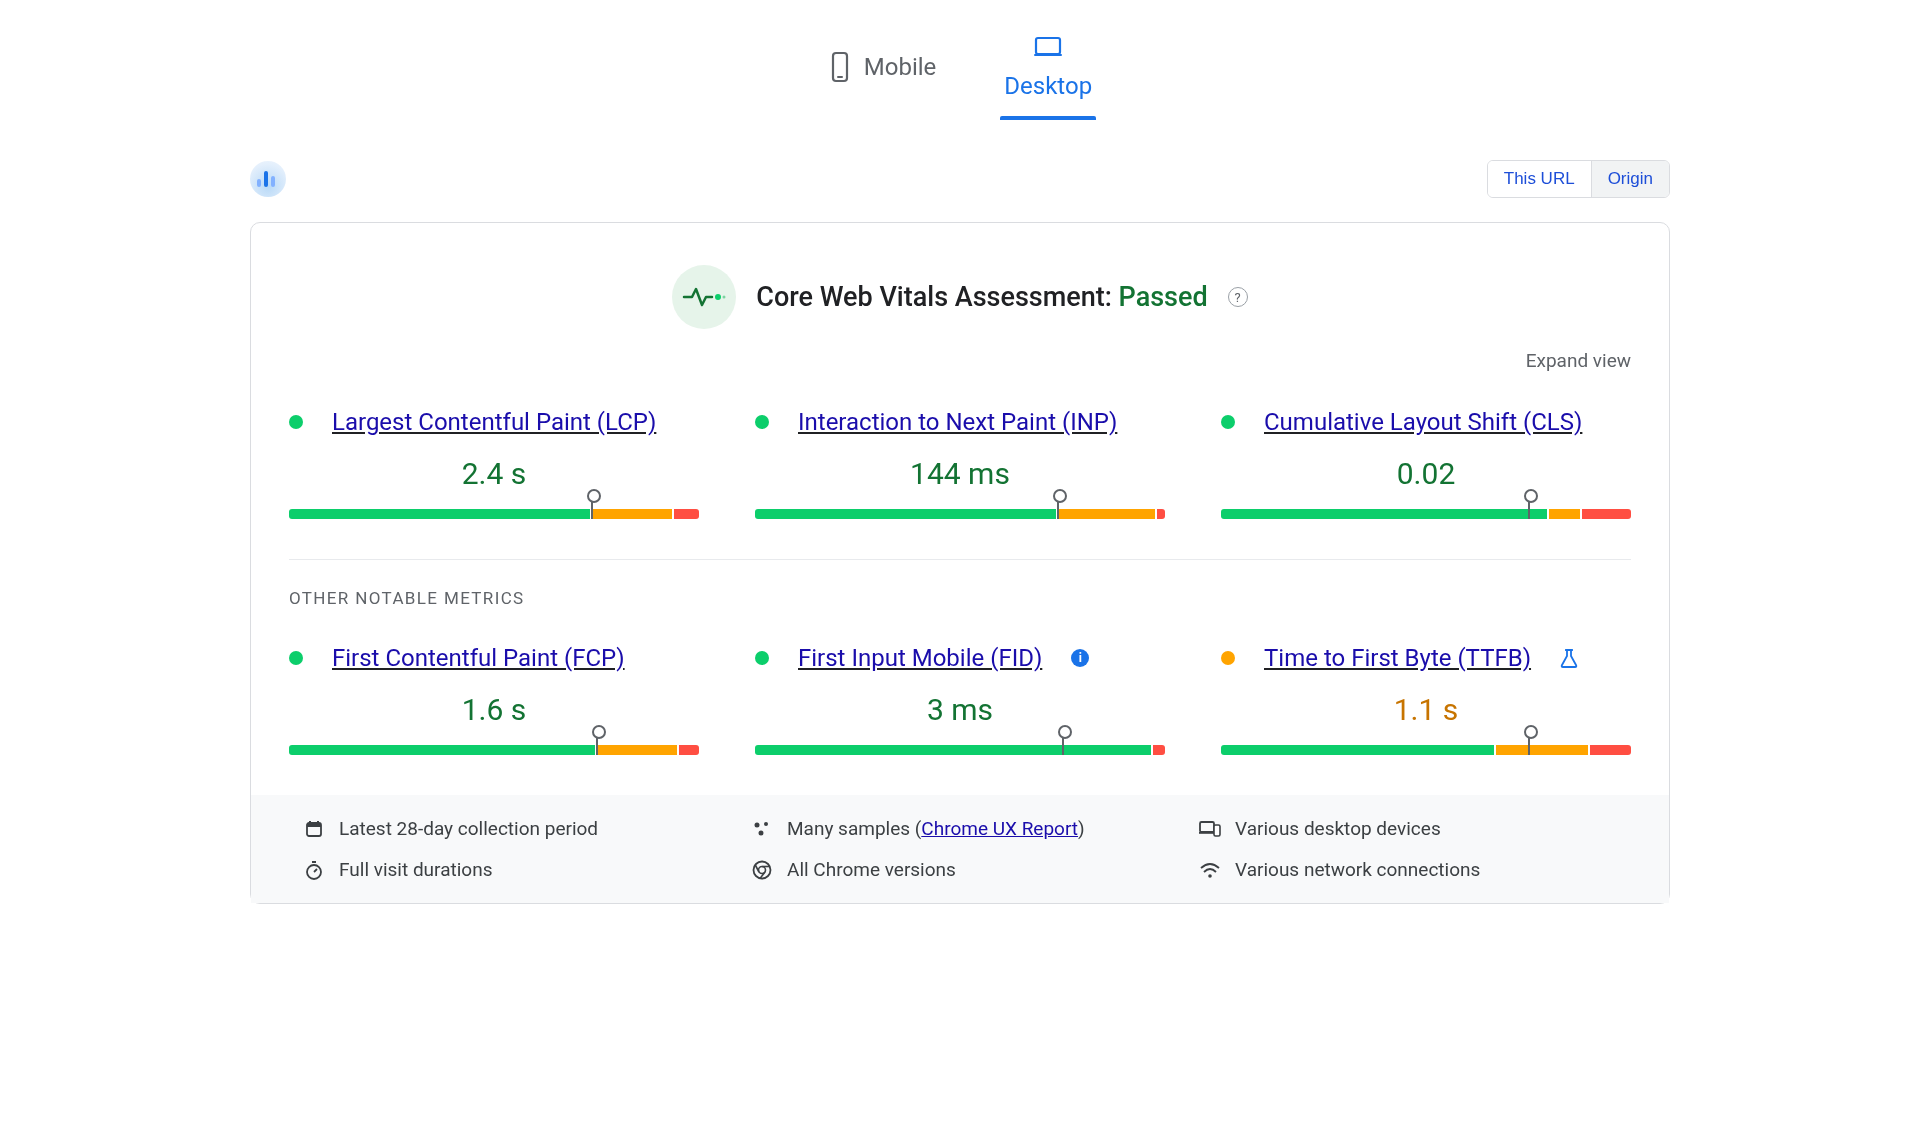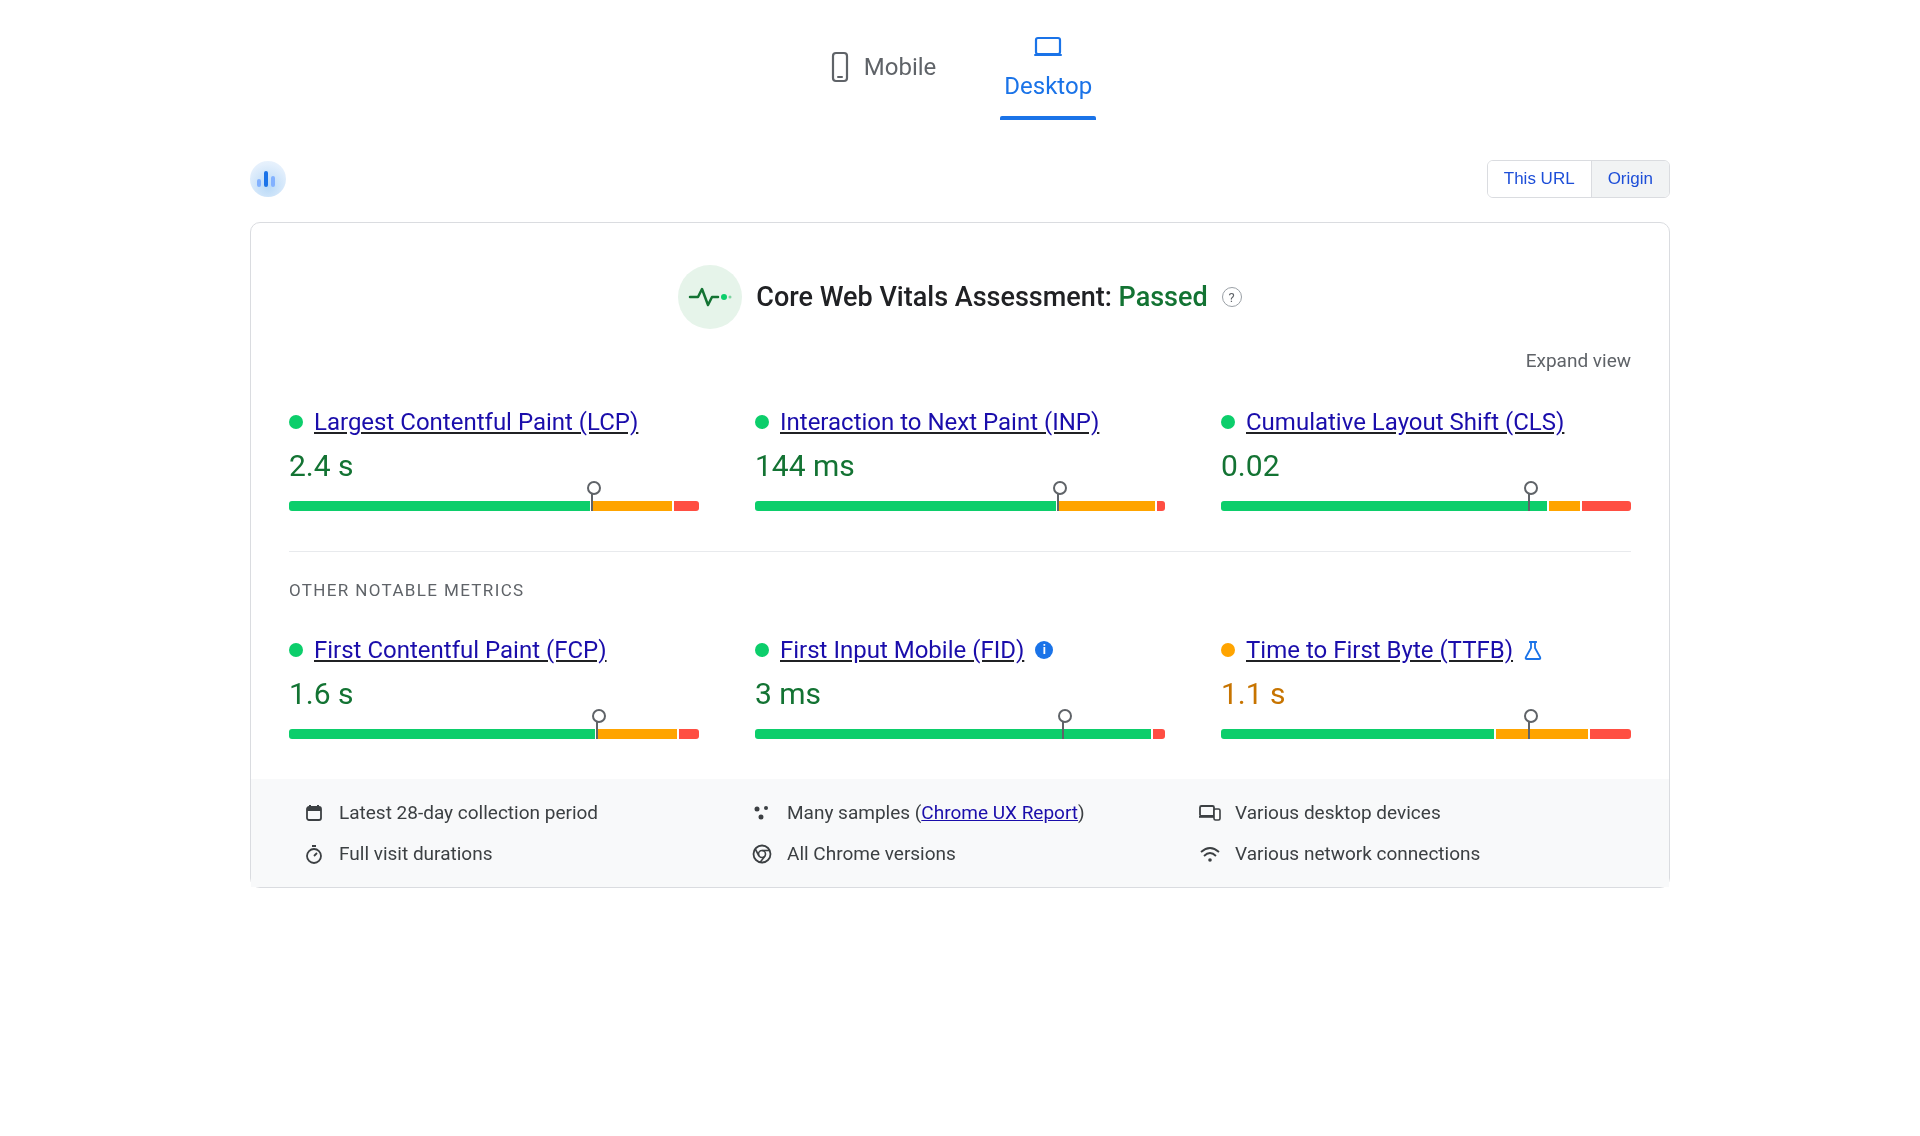--- a/index.html
+++ b/index.html
@@ -87,21 +87,21 @@
     
     .card {
       border: 1px solid #dadce0;
       border-radius: 10px;
       padding: 42px 38px 0 38px;
     }
     .assessment-row {
       display: flex;
       justify-content: center;
       align-items: center;
-      gap: 14px;
+      gap: 20px;
     }
     .pulse-badge {
       width: 64px; height: 64px; border-radius: 50%;
       background: #e6f4ea;
       display: inline-flex; align-items: center; justify-content: center;
     }
     .assessment-text { font-size: 27px; color: #202124; font-weight: 500; }
     .assessment-pass { color: #137333; }
     .qmark {
       width: 20px; height: 20px; border-radius: 50%;
@@ -113,31 +113,31 @@
 
     
     .metrics {
       display: grid;
       grid-template-columns: repeat(3, 1fr);
       column-gap: 56px;
       margin-top: 36px;
     }
     .metric { }
     .metric-title-row {
-      display: flex; align-items: center; gap: 11px;
+      display: flex; align-items: center; gap: 29px;
       font-size: 24px;
     }
     .dot { width: 14px; height: 14px; border-radius: 50%; flex-shrink: 0; }
     .dot.green { background: #0cce6b; }
     .dot.orange { background: #ffa400; }
     .metric-name { color: #1a0dab; text-decoration: underline; text-decoration-color: #202124; cursor: pointer; }
     .info-badge { width: 18px; height: 18px; border-radius: 50%; background: #1a73e8; color: #fff; display:inline-flex; align-items:center; justify-content:center; font-size:12px; font-weight:700;}
     .flask { color: #1a73e8; display:inline-flex; }
 
-    .metric-value { text-align: left; font-size: 30px; color: #137333; margin-top: 12px; }
+    .metric-value { text-align: center; font-size: 30px; color: #137333; margin-top: 20px; }
     .metric-value.orange { color: #c77400; }
 
     .bar-wrap { position: relative; height: 10px; margin-top: 18px; border-radius: 3px; overflow: visible; }
     .bar-seg { position: absolute; top: 0; bottom: 0; }
     .bar-seg.g { background: #0cce6b; border-radius: 3px 0 0 3px;}
     .bar-seg.o { background: #ffa400; }
     .bar-seg.r { background: #ff4e42; border-radius: 0 3px 3px 0;}
     .marker {
       position: absolute; top: -14px; width: 2px; height: 24px; background: #5f6368;
     }

